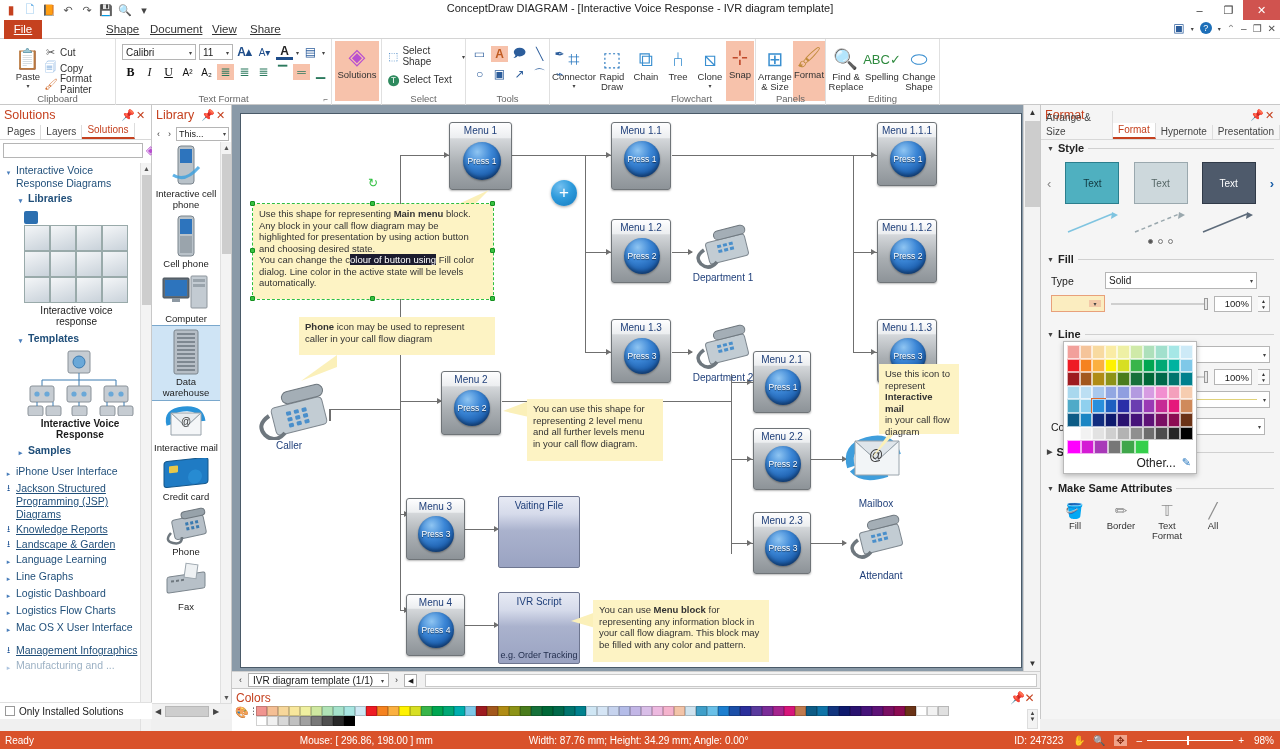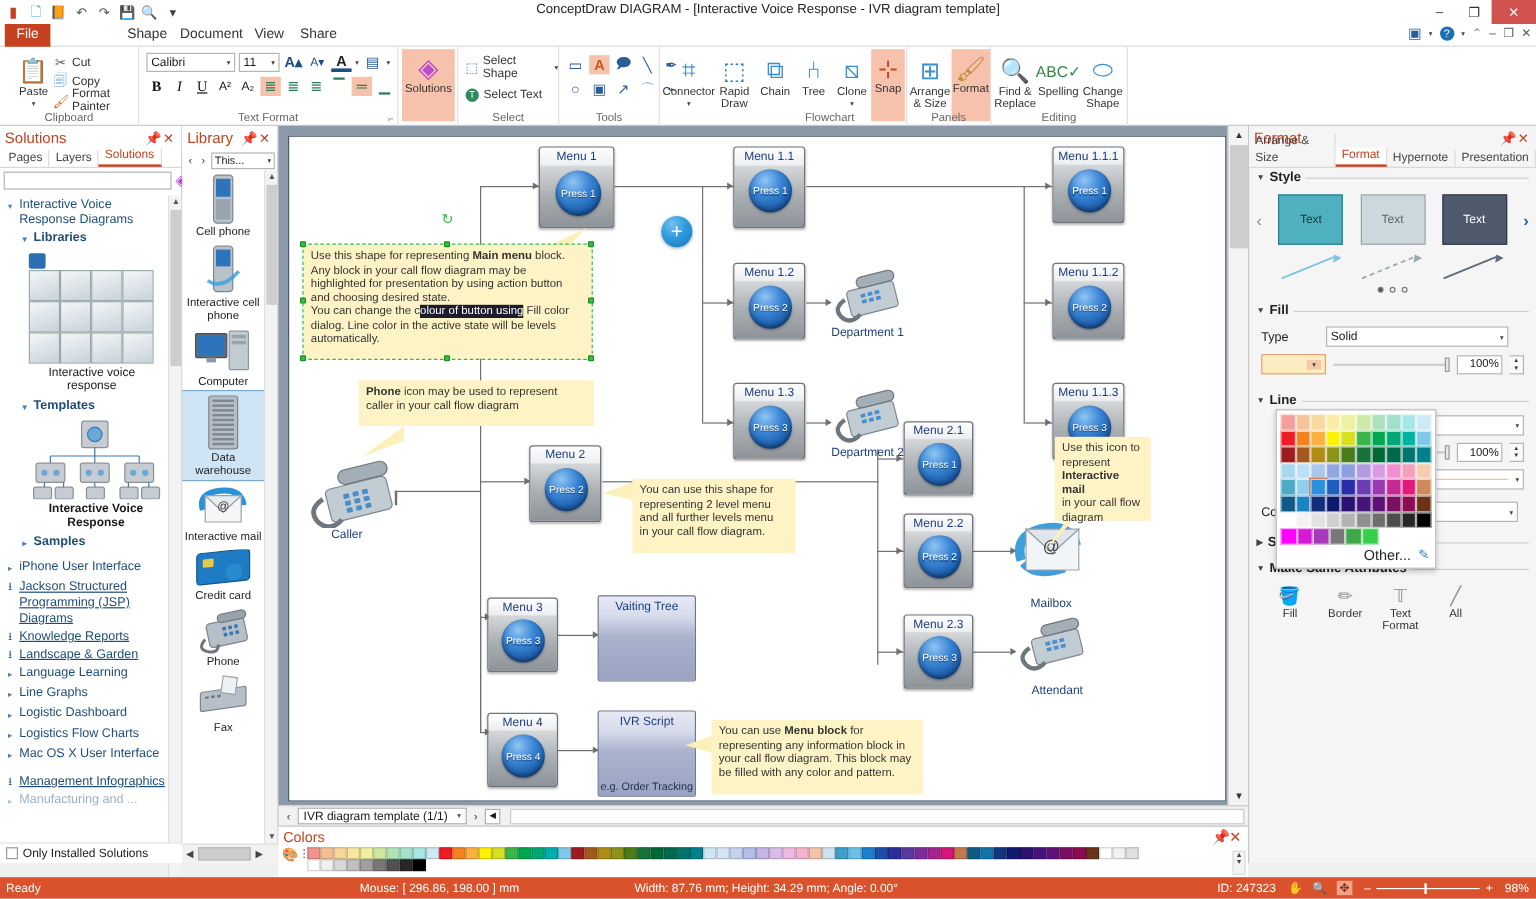--- a/index.html
+++ b/index.html
@@ -20,21 +20,21 @@
   .title-text {
     position:absolute; left:0; top:2px; width:1280px; text-align:center;
     font-size:11px; color:#222; white-space:nowrap;
   }
   .wctrl { position:absolute; right:0; top:0; height:20px; display:flex; }
   .wctrl div { width:29px; height:20px; display:flex; align-items:center; justify-content:center; font-size:11px; color:#333; }
   .wctrl .close { background:#d0534f; color:#fff; width:37px; }
 
   
   .tabstrip { position:absolute; left:0; top:20px; width:1280px; height:19px; background:#fff; border-bottom:1px solid #d4d4d4; }
-  .tabstrip .tab { position:absolute; top:0; height:34px; line-height:19px; padding:0 10px; font-size:11.5px; color:#333; cursor:default; }
+  .tabstrip .tab { position:absolute; top:0; height:34px; line-height:19px; padding:0 10px; font-size:11.5px; color:#333; cursor:default;text-decoration:underline; }
   .tabstrip .tab.file { background:#c5411f; color:#fff; left:4px; width:38px; text-align:center; padding:0; }
   .tabstrip .tab.active { color:#c5411f; border-bottom:2px solid #c5411f; }
   .ribbon-tr { position:absolute; right:4px; top:1px; display:flex; align-items:center; gap:6px; font-size:10px; color:#2c5d9b; }
 
   
   .ribbon { position:absolute; left:0; top:39px; width:1280px; height:66px; background:#fff; border-bottom:1px solid #c8c8c8; }
   .rgroup { position:absolute; top:0; height:66px; border-right:1px solid #e0e0e0; }
   .rglabel { position:absolute; bottom:1px; width:100%; text-align:center; font-size:9.5px; color:#666; }
   .bigbtn { display:flex; flex-direction:column; align-items:center; justify-content:flex-start; width:44px; padding-top:3px; }
   .bigbtn .ic { height:26px; display:flex; align-items:center; justify-content:center; font-size:20px; }
@@ -523,34 +523,34 @@
       <span class="nb">‹</span>
       <span class="nb">›</span>
       <span class="libsel">
         <span>This...</span>
         <span class="arrowdn">▾</span>
       </span>
     </div>
 
     <div class="libitems">
       <div class="libcell">
+        <svg width="34" height="42">
+          <rect x="9" y="1" width="16" height="38" rx="3" fill="#b9c2c9" stroke="#7b858d"></rect>
+          <rect x="11" y="4" width="12" height="14" fill="#2d74bd"></rect>
+          <path d="M4 30 q12 8 26 -8" stroke="#3aa0e0" stroke-width="3" fill="none" opacity=".8"></path>
+        </svg>
+        <span class="cap">Interactive cell phone</span>
+      </div>
+      <div class="libcell">
         <svg width="26" height="42">
           <rect x="5" y="1" width="16" height="40" rx="3" fill="#b9c2c9" stroke="#7b858d"></rect>
           <rect x="7" y="4" width="12" height="15" fill="#2d74bd"></rect>
           <rect x="7" y="21" width="12" height="17" fill="#9aa4ac"></rect>
         </svg>
         <span class="cap">Cell phone</span>
-      </div>
-      <div class="libcell">
-        <svg width="34" height="42">
-          <rect x="9" y="1" width="16" height="38" rx="3" fill="#b9c2c9" stroke="#7b858d"></rect>
-          <rect x="11" y="4" width="12" height="14" fill="#2d74bd"></rect>
-          <path d="M4 30 q12 8 26 -8" stroke="#3aa0e0" stroke-width="3" fill="none" opacity=".8"></path>
-        </svg>
-        <span class="cap">Interactive cell phone</span>
       </div>
       <div class="libcell">
         <svg width="48" height="38">
           <rect x="1" y="4" width="26" height="20" rx="1" fill="#5f6b76" stroke="#49525b"></rect>
           <rect x="3" y="6" width="22" height="16" fill="#2d74bd"></rect>
           <rect x="10" y="24" width="8" height="4" fill="#8e99a3"></rect>
           <rect x="29" y="2" width="16" height="32" rx="1" fill="#c3cbd2" stroke="#8d959c"></rect>
           <rect x="31" y="5" width="12" height="3" fill="#9aa4ac"></rect>
           <rect x="31" y="10" width="12" height="3" fill="#9aa4ac"></rect>
         </svg>
@@ -780,21 +780,21 @@
       <div class="mnode" style="left:165px;top:384px;width:59px;height:62px;">
         <span class="cap">Menu 3</span>
         <span class="ball" style="left:11px;top:17px;width:36px;height:36px;">Press 3</span>
       </div>
       <div class="mnode" style="left:165px;top:480px;width:59px;height:62px;">
         <span class="cap">Menu 4</span>
         <span class="ball" style="left:11px;top:17px;width:36px;height:36px;">Press 4</span>
       </div>
 
       <div class="rect-node" style="left:257px;top:382px;width:82px;height:72px;">
-        <span class="cap">Vaiting Tree</span>
+        <span class="cap">Vaiting File</span>
       </div>
       <div class="rect-node" style="left:257px;top:478px;width:82px;height:72px;">
         <span class="cap">IVR Script</span>
         <span class="sub">e.g. Order Tracking</span>
       </div>
 
       <div class="plusbtn" style="left:310px;top:66px;">
         <span>+</span>
       </div>
 
@@ -1163,21 +1163,21 @@
         <span class="arrowdn">▾</span>
       </span>
     </div>
 
     <div class="sect" style="margin-top:7px;">
       <span class="caret">▶</span>
       <span>Shadow</span>
       <span class="rule"></span>
     </div>
 
-    <div class="sect" style="margin-top:6px;">
+    <div class="sect" style="margin-top:20px;">
       <span class="caret">▼</span>
       <span>Make Same Attributes</span>
       <span class="rule"></span>
     </div>
     <div style="display:flex;padding:6px 12px 0;gap:2px;">
       <div class="msabtn">
         <span class="ic">🪣</span>
         <span class="lb">Fill</span>
       </div>
       <div class="msabtn">

